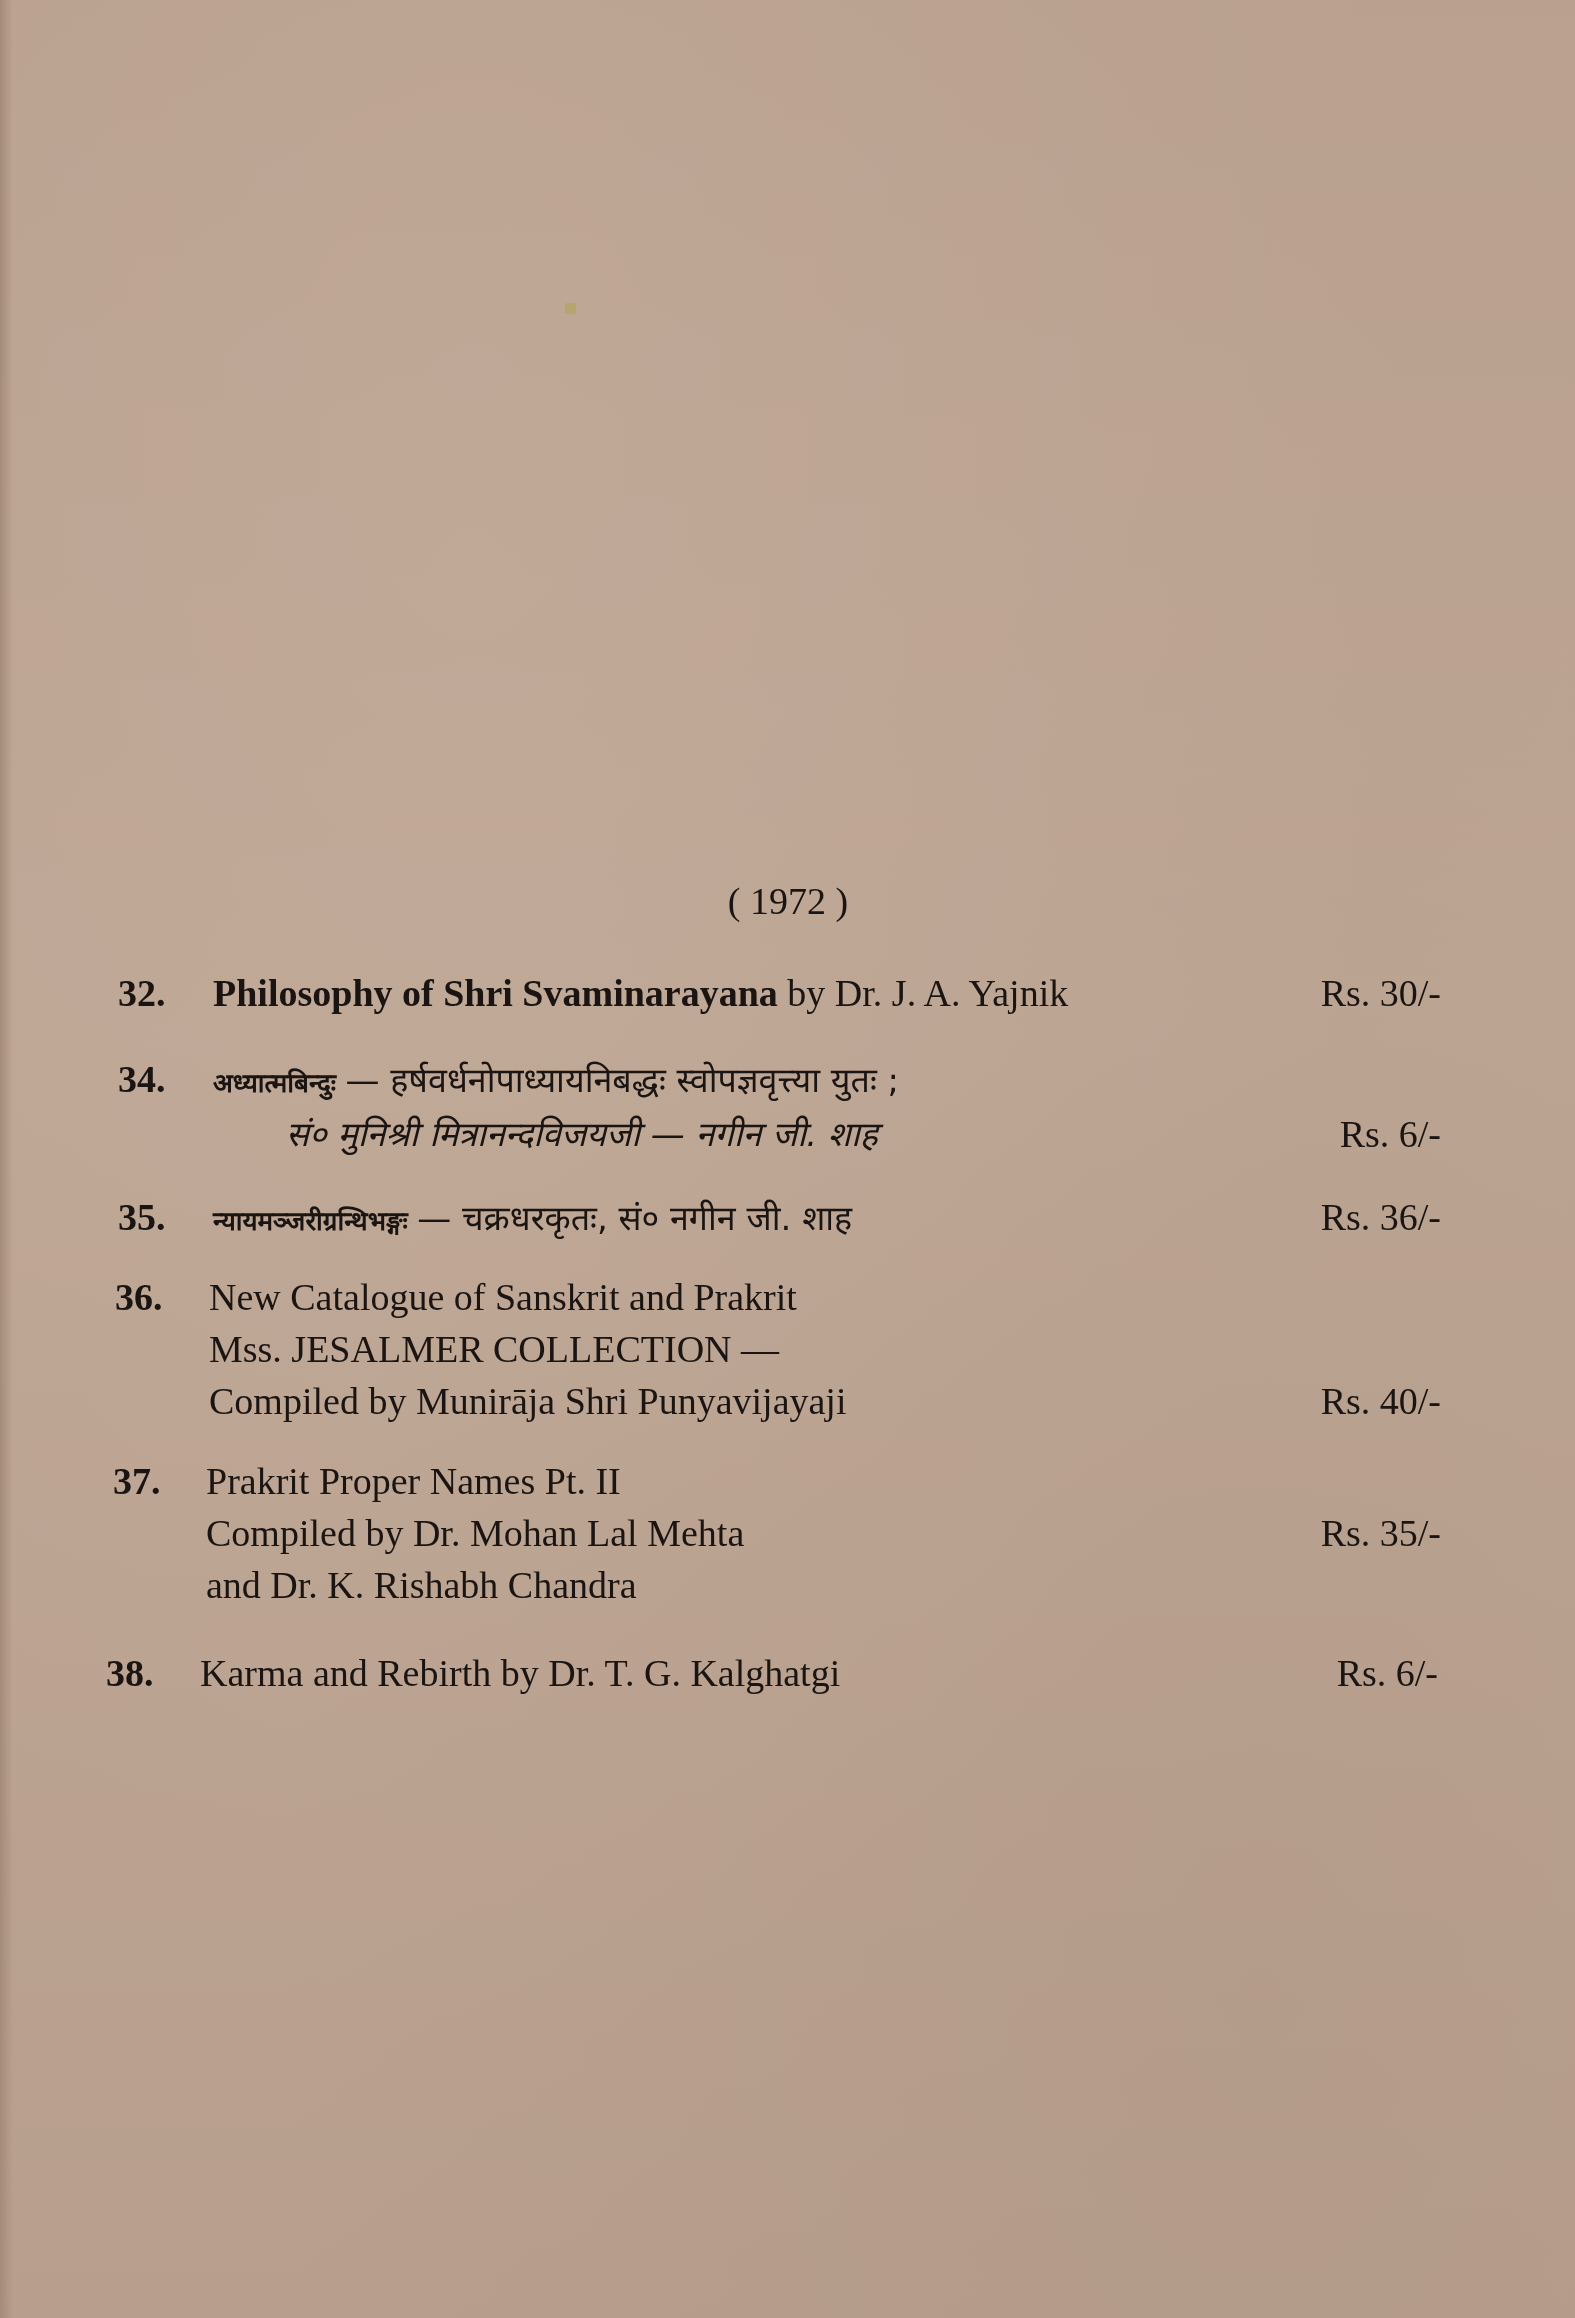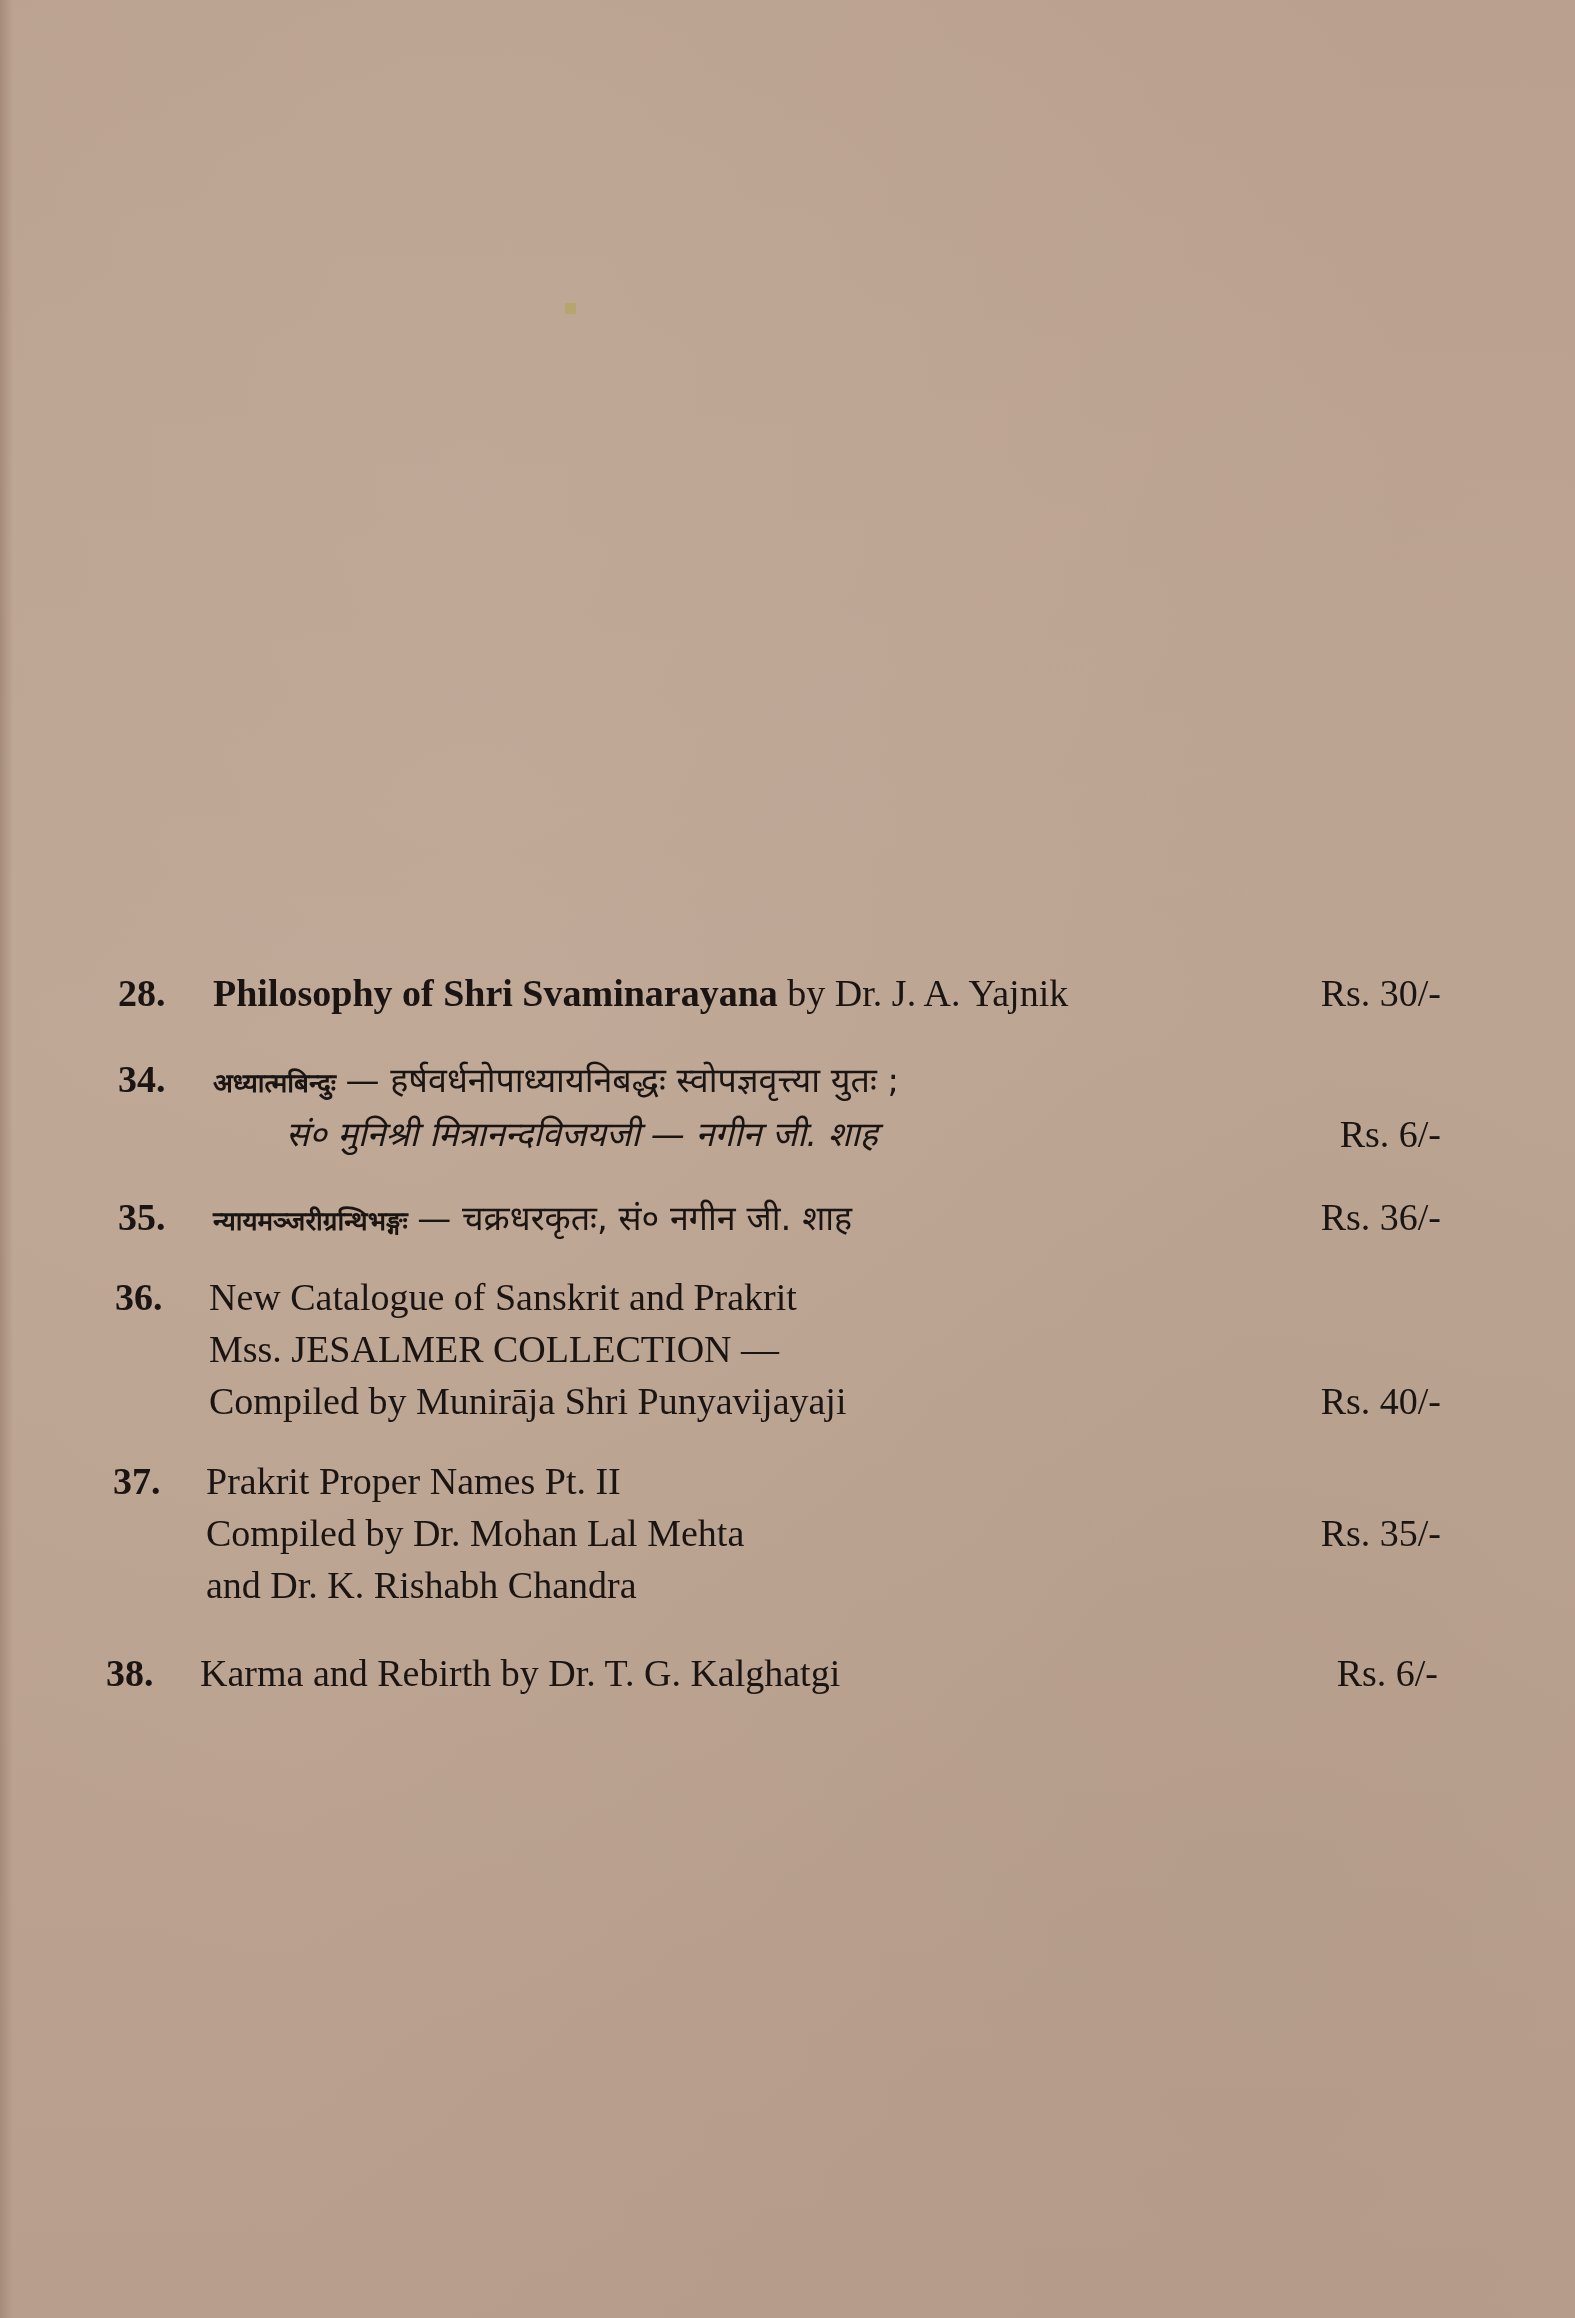--- a/index.html
+++ b/index.html
@@ -85,23 +85,24 @@
       font-size: 34px;
     }
   </style>
 </head>
 <body>
 
 <div class="page">
   <div class="left-edge"></div>
   <div class="speck" style="left:565px; top:303px;"></div>
 
+  <div class="year">( 1972 )</div>
 
   <div class="entry" style="top:967px;">
-    <span class="num" style="left:118px;">28.</span>
+    <span class="num" style="left:118px;">32.</span>
     <span class="line" style="left:213px;">
       <span class="bold">Philosophy of Shri Svaminarayana</span>
       <span>by Dr. J. A. Yajnik</span>
     </span>
     <span class="price" style="right:135px;">Rs.  30/-</span>
   </div>
 
   <div class="entry" style="top:1053px;">
     <span class="num" style="left:118px;">34.</span>
     <span class="line" style="left:213px;">

